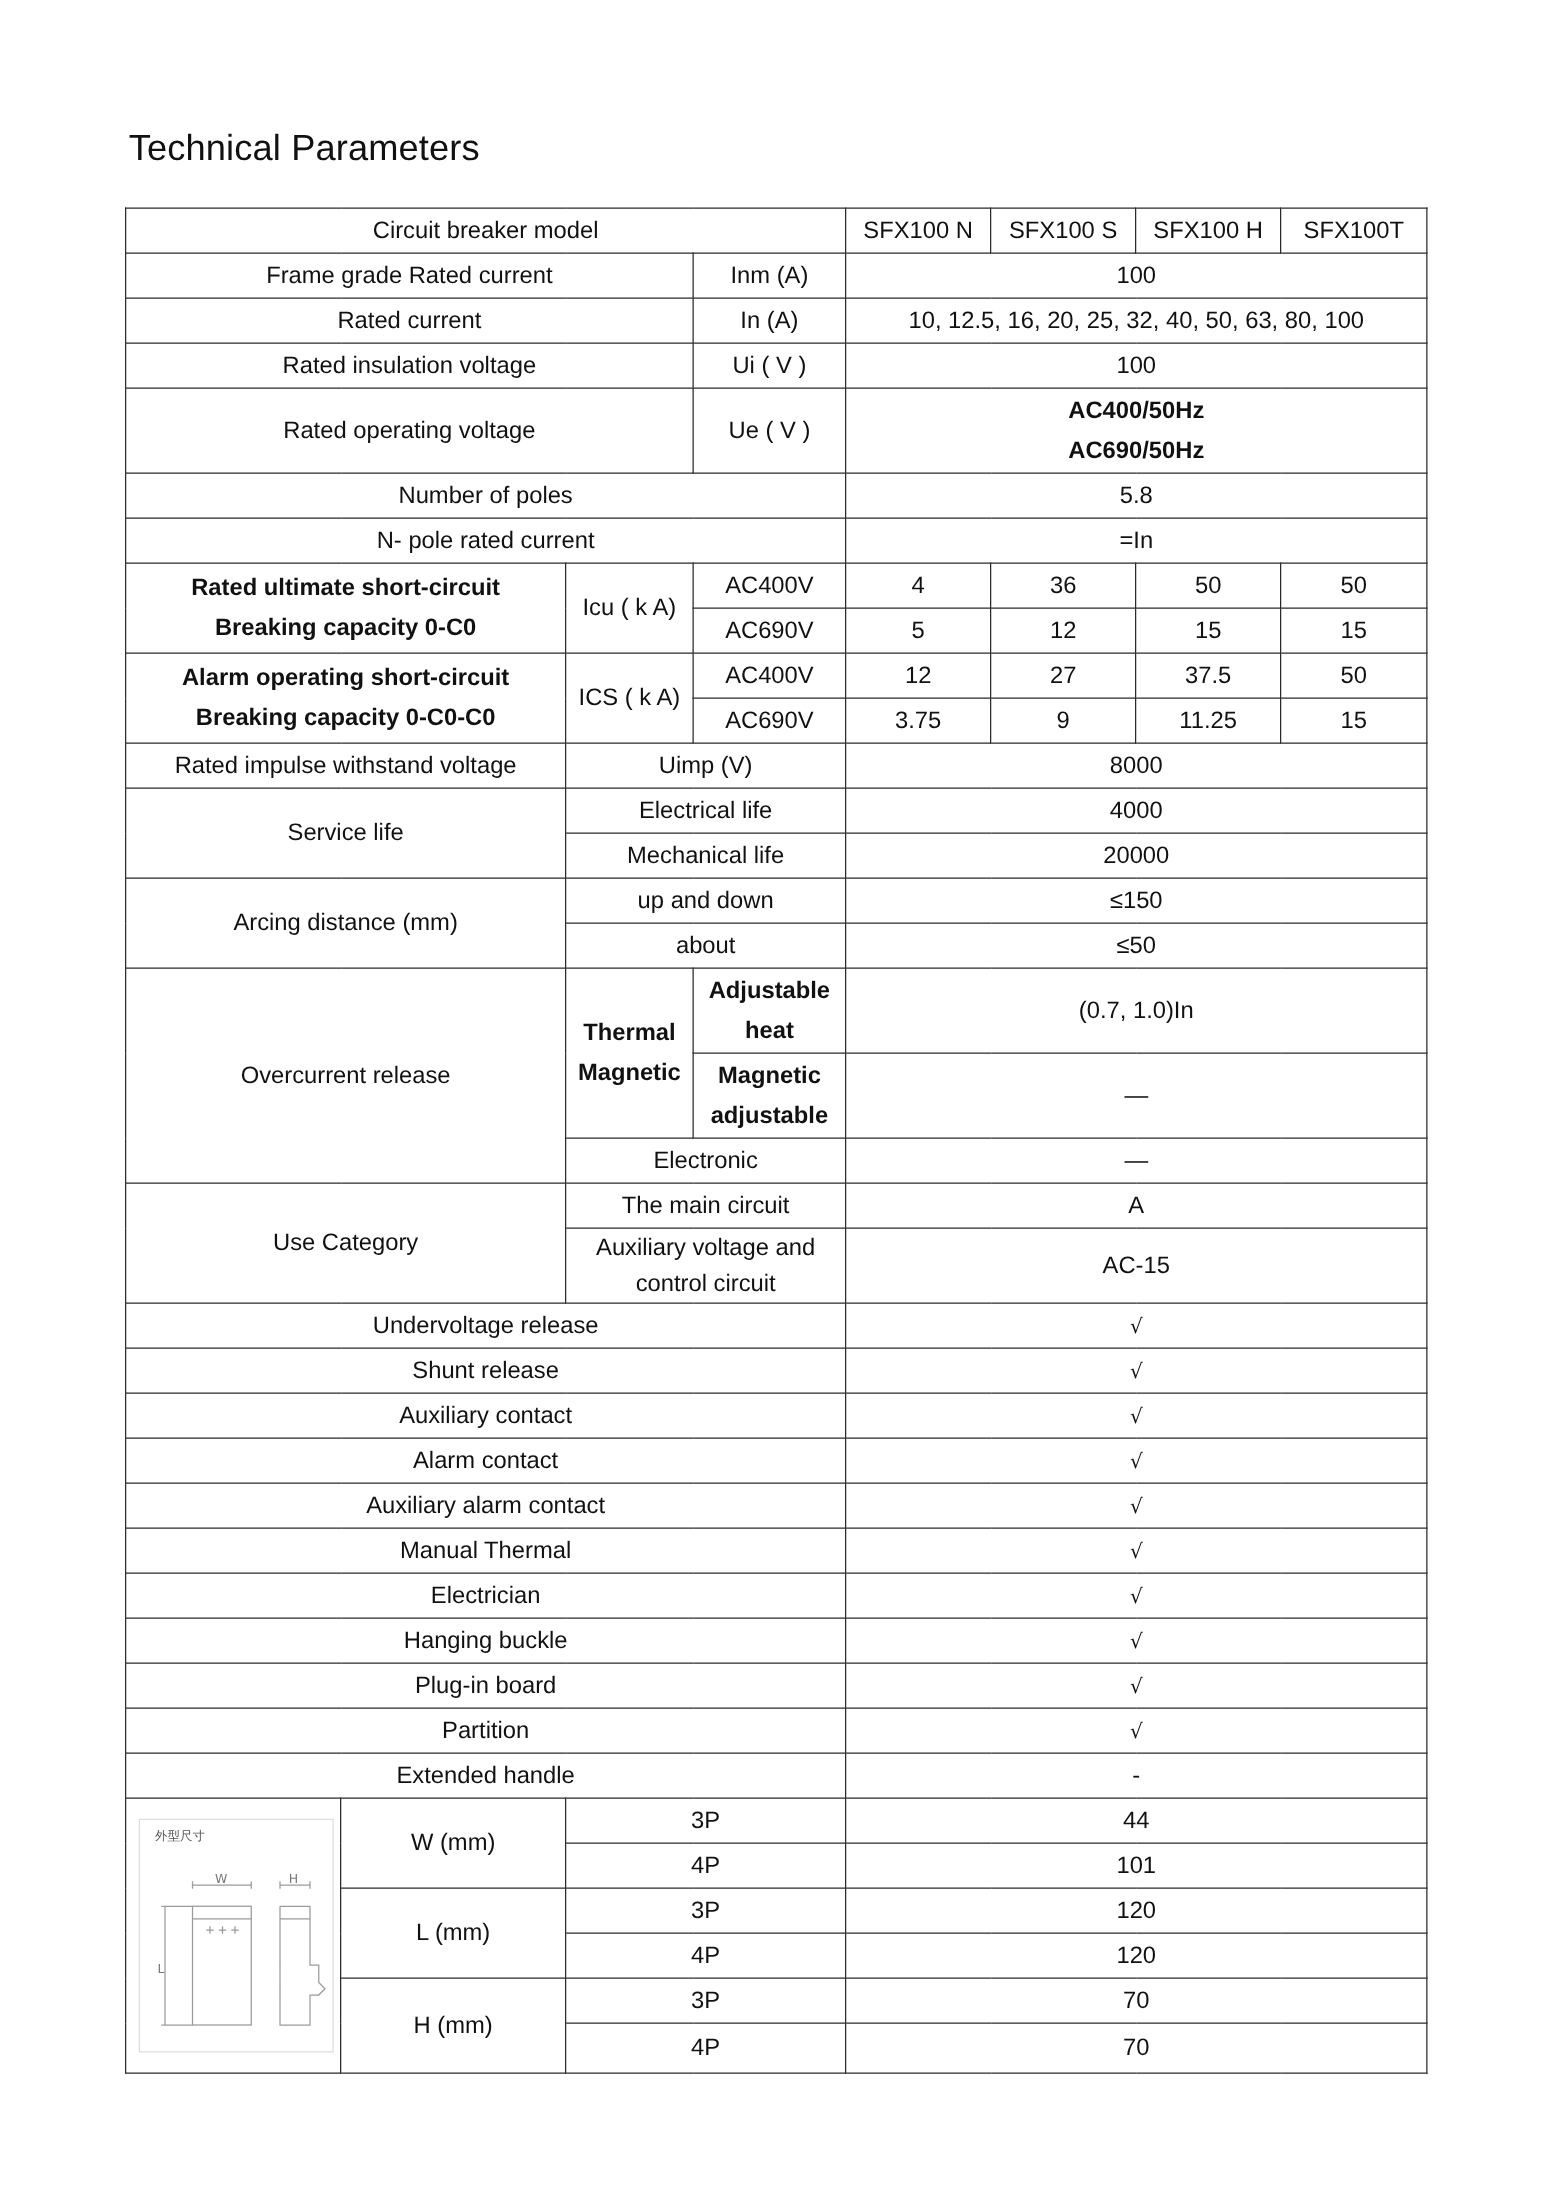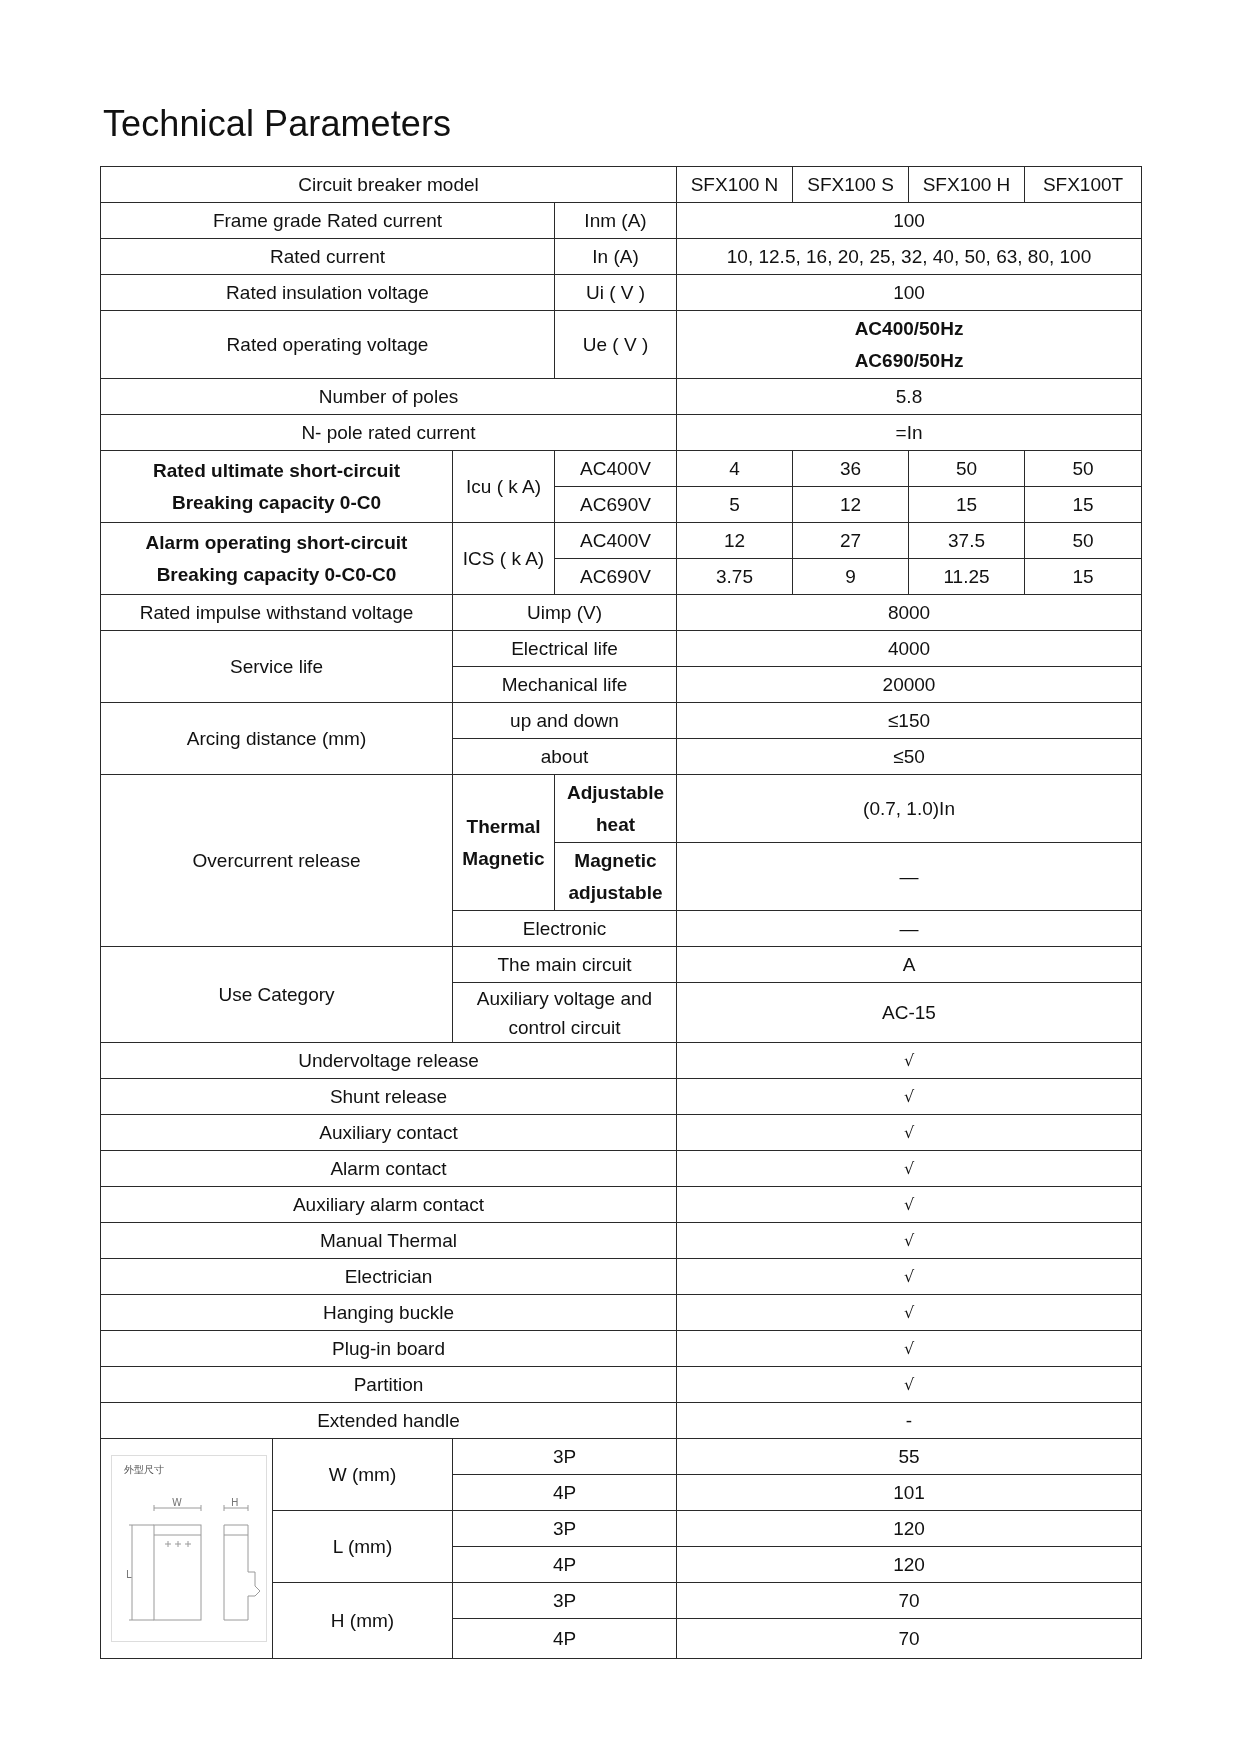--- a/index.html
+++ b/index.html
@@ -1,17 +1,17 @@
 <!DOCTYPE html>
 <html><head>
 <meta charset="utf-8">
 <style>
   html, body { margin: 0; padding: 0; background: #ffffff; }
   body { width: 1240px; height: 1754px; position: relative; font-family: "Liberation Sans", "DejaVu Sans", sans-serif; color: #111; }
-  .title { position: absolute; left: 103px; top: 103px; font-size: 36px; font-weight: normal; letter-spacing: 0.1px; }
+  .title { position: absolute; left: 103px; top: 103px; font-size: 29px; font-weight: normal; letter-spacing: 0.1px; }
   table.spec { position: absolute; left: 100px; top: 166px; width: 1041px; border-collapse: collapse; table-layout: fixed; font-size: 19px; }
   table.spec td { border: 1.5px solid #2a2a2a; text-align: center; vertical-align: middle; padding: 0 2px; line-height: 32px; }
   .two { line-height: 32px; font-weight: bold; }
   .check { font-family: "DejaVu Sans", sans-serif; font-size: 16px; }
   .sketch-cell { padding: 10px !important; }
   .sketch-box { width: 154px; height: 185px; border: 1px solid #ddd; margin: 0 auto; position: relative; }
   .sketch-label { position: absolute; left: 12px; top: 6px; font-family: "DejaVu Serif", serif; font-size: 10px; color: #555; line-height: 16px; }
   .sketch-box svg { position: absolute; left: 0; top: 0; }
 </style>
 </head>
@@ -249,21 +249,21 @@
                 <line x1="76" y1="85" x2="76" y2="91"></line>
           </g>
           <text x="60" y="50" font-size="10" fill="#777" font-family="DejaVu Sans, sans-serif">W</text>
           <text x="119" y="50" font-size="10" fill="#777" font-family="DejaVu Sans, sans-serif">H</text>
           <text x="14" y="122" font-size="10" fill="#777" font-family="DejaVu Sans, sans-serif">L</text>
         </svg>
       </div>
     </td>
     <td rowspan="2">W (mm)</td>
     <td colspan="2">3P</td>
-    <td colspan="4">55</td>
+    <td colspan="4">44</td>
   </tr>
   <tr style="height:36px">
     <td colspan="2">4P</td>
     <td colspan="4">101</td>
   </tr>
   <tr style="height:36px">
     <td rowspan="2">L (mm)</td>
     <td colspan="2">3P</td>
     <td colspan="4">120</td>
   </tr>

